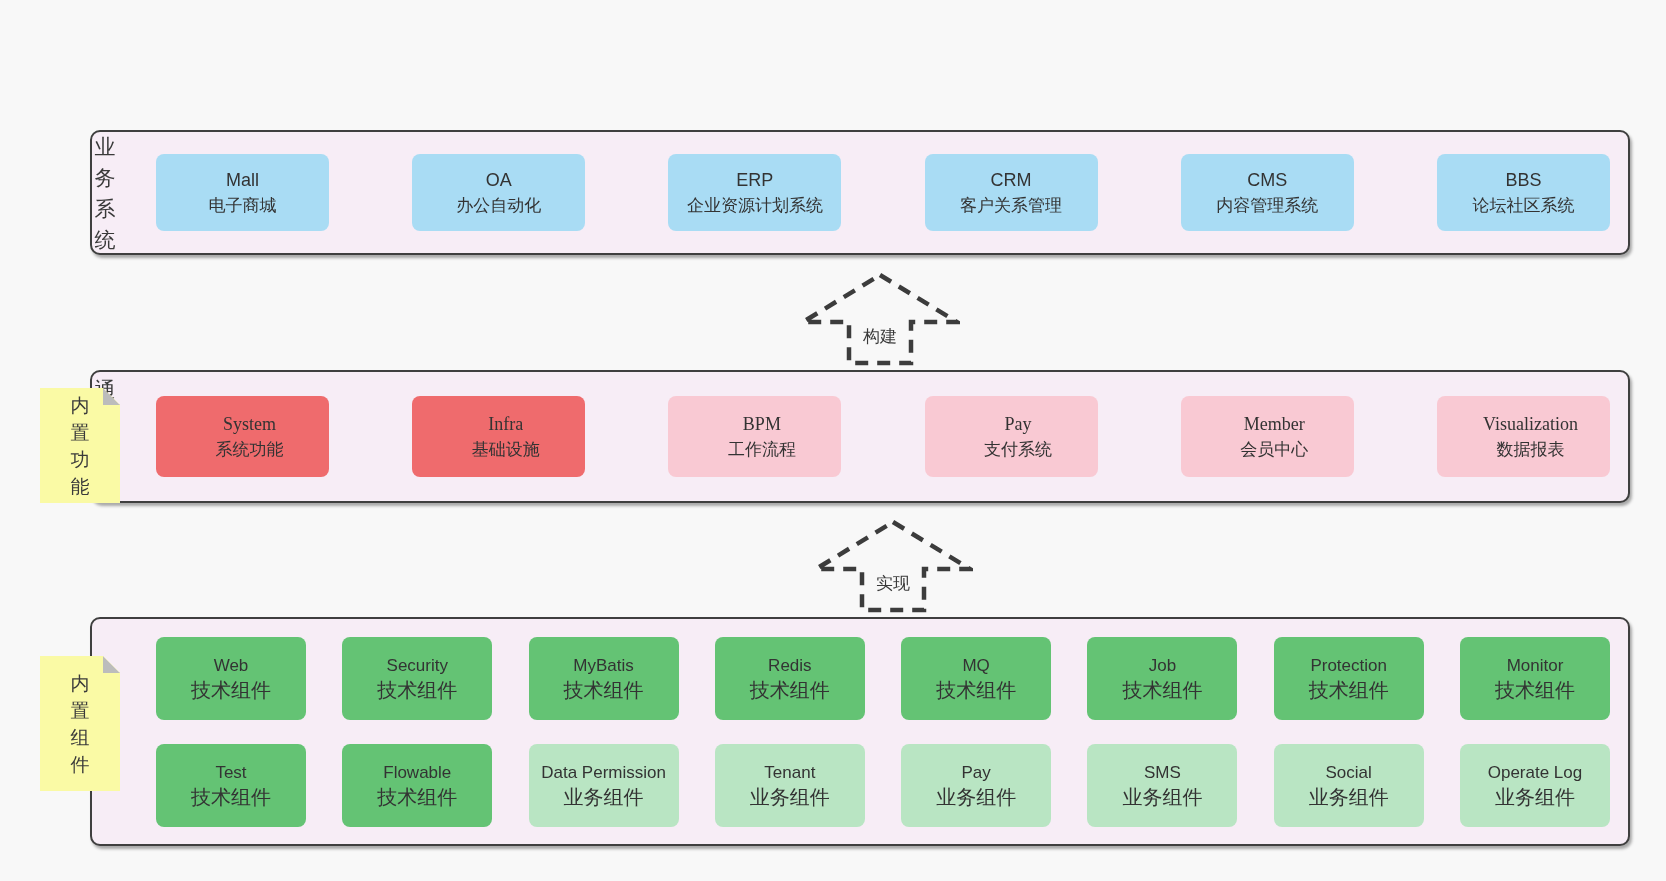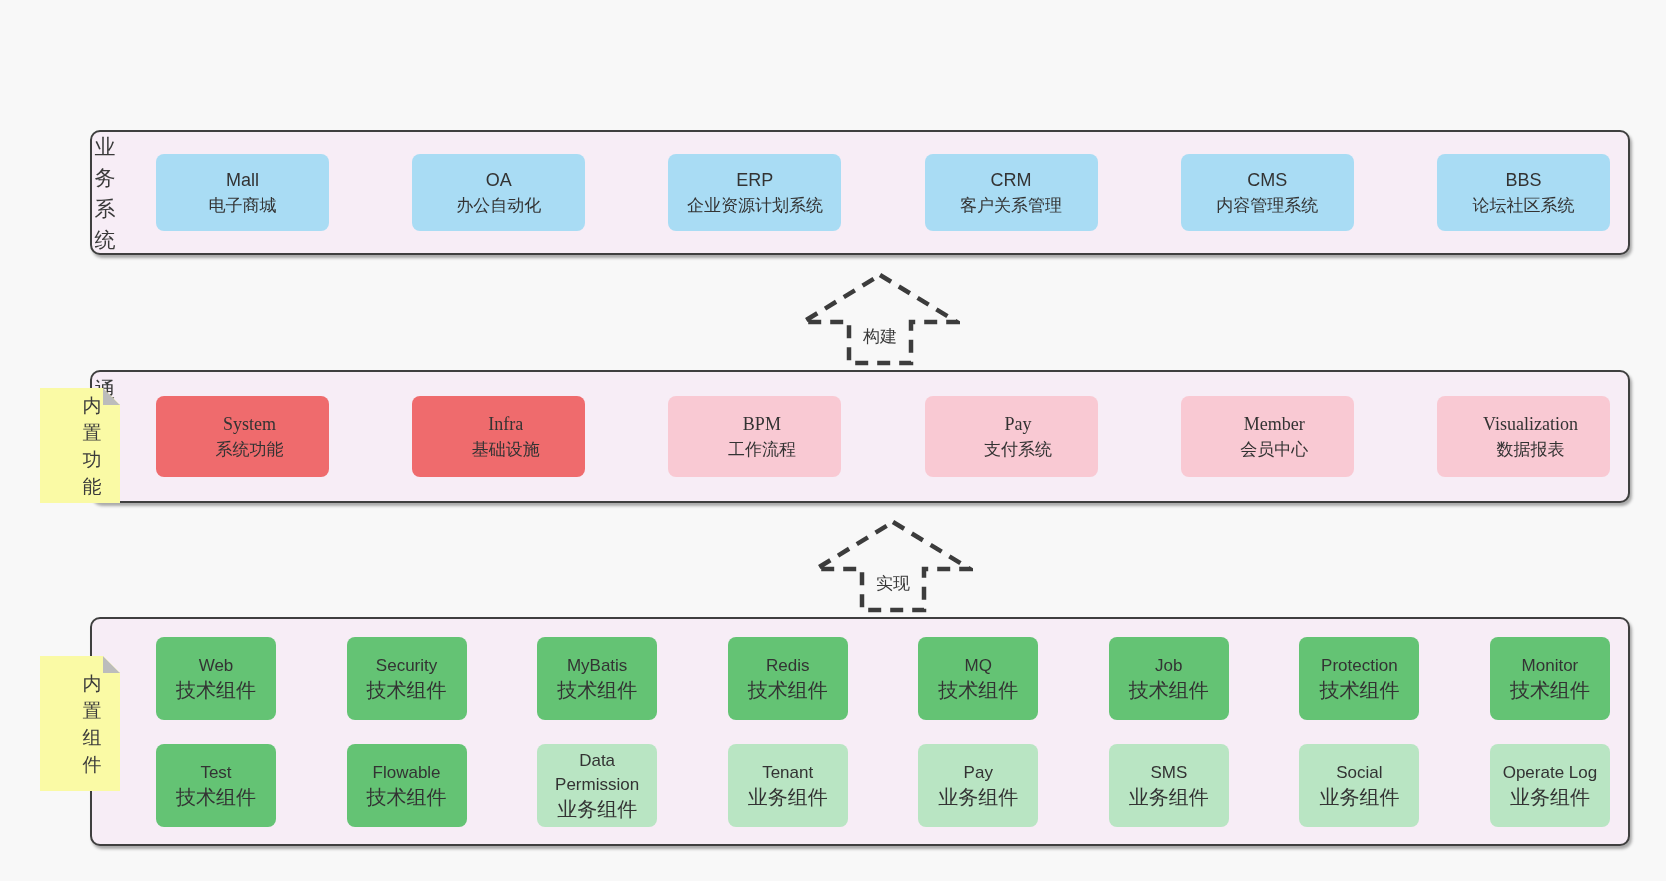--- a/index.html
+++ b/index.html
@@ -53,38 +53,37 @@
   .node{
     border-radius:8px;
     display:flex;flex-direction:column;align-items:center;justify-content:center;
     text-align:center;
     padding:0 10px;box-sizing:border-box;
   }
   .node .en{font-size:18px;line-height:25px;}
   .node .cn{font-size:17px;line-height:25px;}
   .n6{width:173px;height:77px;}
   .band-mid .n6{height:81px;padding-left:24px;}
-  .n8{width:120px;height:83px;}
+  .n8{width:150px;height:83px;}
   .n8 .en{font-size:17px;line-height:24px;}
   .n8 .cn{font-size:20px;line-height:24px;}
   .blue{background:#a9dcf4;}
   .red{background:#ef6b6d;}
   .pink{background:#f9c9d3;}
   .green{background:#64c374;}
   .green-light{background:#b9e5c3;}
   
   .sticky{
     position:absolute;
-    left:40px;width:56px;
+    left:40px;width:80px;
     background:#fafaa5;
     box-shadow:2px 2px 4px rgba(0,0,0,0.30);
     clip-path:polygon(0 0,calc(100% - 17px) 0,100% 17px,100% 100%,0 100%);
     display:flex;align-items:center;justify-content:center;
     z-index:5;
-    padding-left:24px;
   }
   .sticky-1{top:388px;height:115px;}
   .sticky-2{top:656px;height:135px;}
   .sticky-fold{
     position:absolute;top:0;right:0;
     width:17px;height:17px;
     background:#bcbcbc;
     clip-path:polygon(0 0,100% 100%,0 100%);
   }
   .sticky-text{

